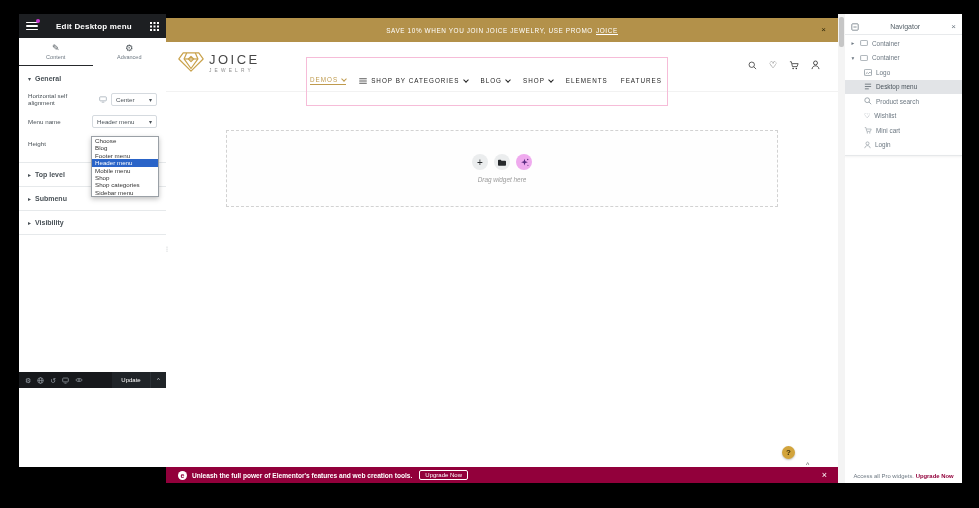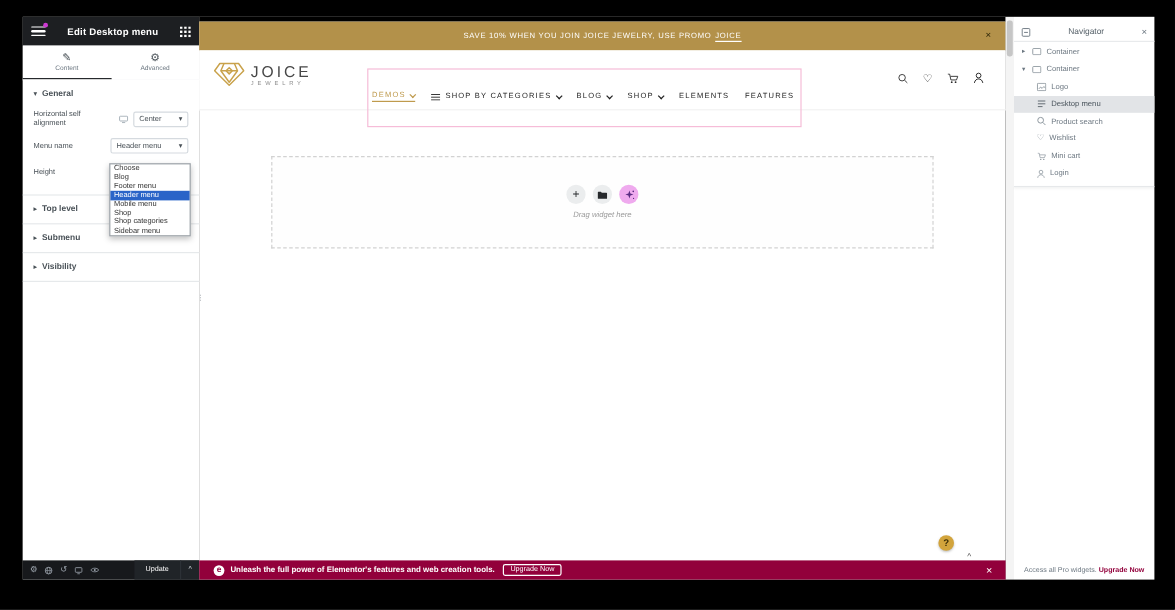--- a/index.html
+++ b/index.html
@@ -1,21 +1,21 @@
 <!DOCTYPE html>
 <html><head>
 <meta charset="utf-8">
 <style>
   html,body{margin:0;padding:0;background:#000;width:979px;height:508px;overflow:hidden;
     font-family:"Liberation Sans","DejaVu Sans",sans-serif;-webkit-font-smoothing:antialiased;}
   .abs{position:absolute;}
   #stage{position:relative;width:979px;height:508px;background:#000;}
 
   
-  #panel{left:19px;top:14px;width:147px;height:469px;background:#fff;}
+  #panel{left:19px;top:14px;width:147px;height:374px;background:#fff;}
   #panel-header{left:0;top:0;width:147px;height:24px;background:#1d1f22;display:flex;align-items:center;}
   .burger{position:relative;width:12px;height:9px;margin-left:7px;cursor:pointer;}
   .burger i{display:block;height:1.6px;background:#fff;margin-bottom:2px;border-radius:1px;}
   .burger .dot{position:absolute;right:-2px;top:-3px;width:4px;height:4px;border-radius:50%;background:#cd3ad2;}
   #panel-title{flex:1;text-align:center;color:#fff;font-size:8px;font-weight:bold;letter-spacing:.2px;}
   .gridicon{margin-right:7px;color:#fff;display:flex;cursor:pointer;}
   #tabs{left:0;top:24px;width:147px;height:28px;background:#fff;border-bottom:1px solid #e3e6e8;display:flex;}
   .tab{width:50%;display:flex;flex-direction:column;align-items:center;justify-content:center;gap:1px;position:relative;cursor:pointer;color:#495157;}
   .tab .ticon{font-size:9px;line-height:9px;}
   .tab .tlabel{font-size:5.5px;color:#6d7882;}

